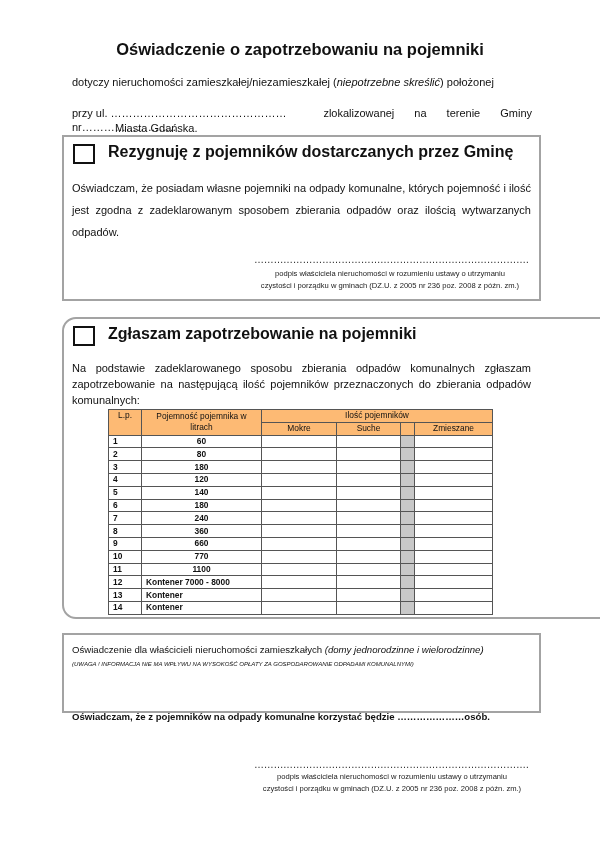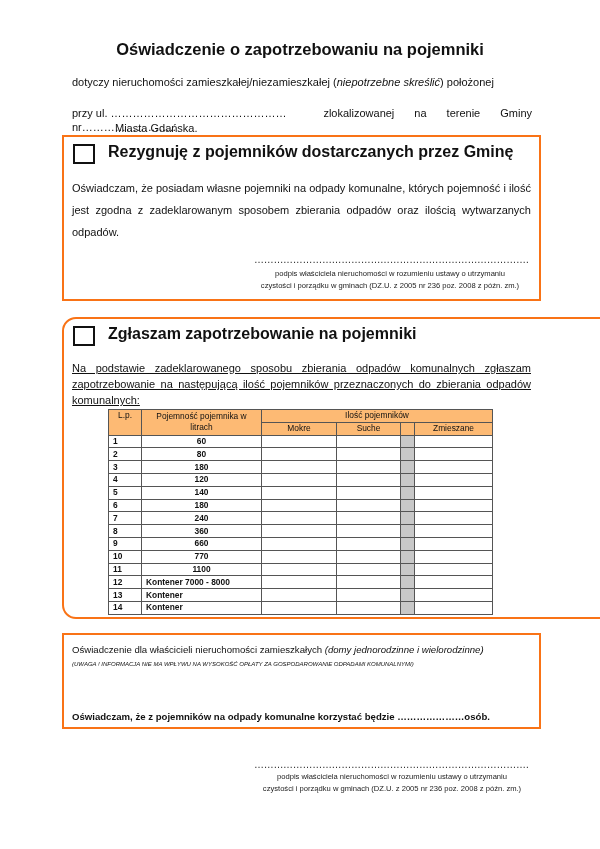--- a/index.html
+++ b/index.html
@@ -9,24 +9,24 @@
   .abs { position: absolute; }
 
   .title { left: 0; width: 600px; top: 40px; text-align: center; font-size: 16.5px; font-weight: bold; letter-spacing: 0; }
 
   .line { font-size: 11px; line-height: 14px; }
   .intro1 { left: 72px; top: 75px; width: 460px; }
   .intro2 { left: 72px; top: 106px; width: 460px; display: flex; justify-content: space-between; gap: 20px; }
   .intro3 { left: 72px; top: 121px; width: 460px; padding-left: 43px; }
   .it { font-style: italic; }
 
-  .box { border: 2px solid #f97316; background: #fff; }
+  .box { border: 2px solid #a3a3a3; background: #fff; }
   .box1 { left: 62px; top: 135px; width: 479px; height: 166px; }
   .box2 { left: 62px; top: 317px; width: 565px; height: 302px; border-radius: 14px; }
-  .box3 { left: 62px; top: 633px; width: 479px; height: 96px; }
+  .box3 { left: 62px; top: 633px; width: 479px; height: 80px; }
 
   .checkbox { width: 22px; height: 20px; border: 2px solid #111; background: #fff; cursor: pointer; }
 
   .sec-title { font-size: 16px; font-weight: bold; line-height: 20px; }
 
   .para { font-size: 11px; text-align: justify; text-align-last: left; }
 
   .sig-dots { font-size: 10px; letter-spacing: -0.3px; color: #222; white-space: nowrap; overflow: hidden; }
   .sig-cap { font-size: 7.6px; line-height: 12px; text-align: center; color: #222; white-space: nowrap; }
 
@@ -67,21 +67,21 @@
   <div class="abs sig-dots" style="left:190px; top:117px; width:276px;">……………………………………………………………………………………………………………</div>
   <div class="abs sig-cap" style="left:184px; top:131px; width:284px;">
     <div>podpis właściciela nieruchomości w rozumieniu ustawy o utrzymaniu</div>
     <div>czystości i porządku w gminach (DZ.U. z 2005 nr 236 poz. 2008 z późn. zm.)</div>
   </div>
 </div>
 
 <div class="abs box box2">
   <div class="abs checkbox" style="left:9px; top:7px;"></div>
   <div class="abs sec-title" style="left:44px; top:5px;">Zgłaszam zapotrzebowanie na pojemniki</div>
-  <div class="abs para" style="left:8px; top:41px; width:459px; line-height:16px;text-decoration:underline;">Na podstawie zadeklarowanego sposobu zbierania odpadów komunalnych zgłaszam zapotrzebowanie na następującą ilość pojemników przeznaczonych do zbierania odpadów komunalnych:</div>
+  <div class="abs para" style="left:8px; top:41px; width:459px; line-height:16px;">Na podstawie zadeklarowanego sposobu zbierania odpadów komunalnych zgłaszam zapotrzebowanie na następującą ilość pojemników przeznaczonych do zbierania odpadów komunalnych:</div>
 </div>
 
 <table class="bins">
   <colgroup>
     <col style="width:33px">
     <col style="width:120px">
     <col style="width:75px">
     <col style="width:64px">
     <col style="width:14px">
     <col style="width:78px">

